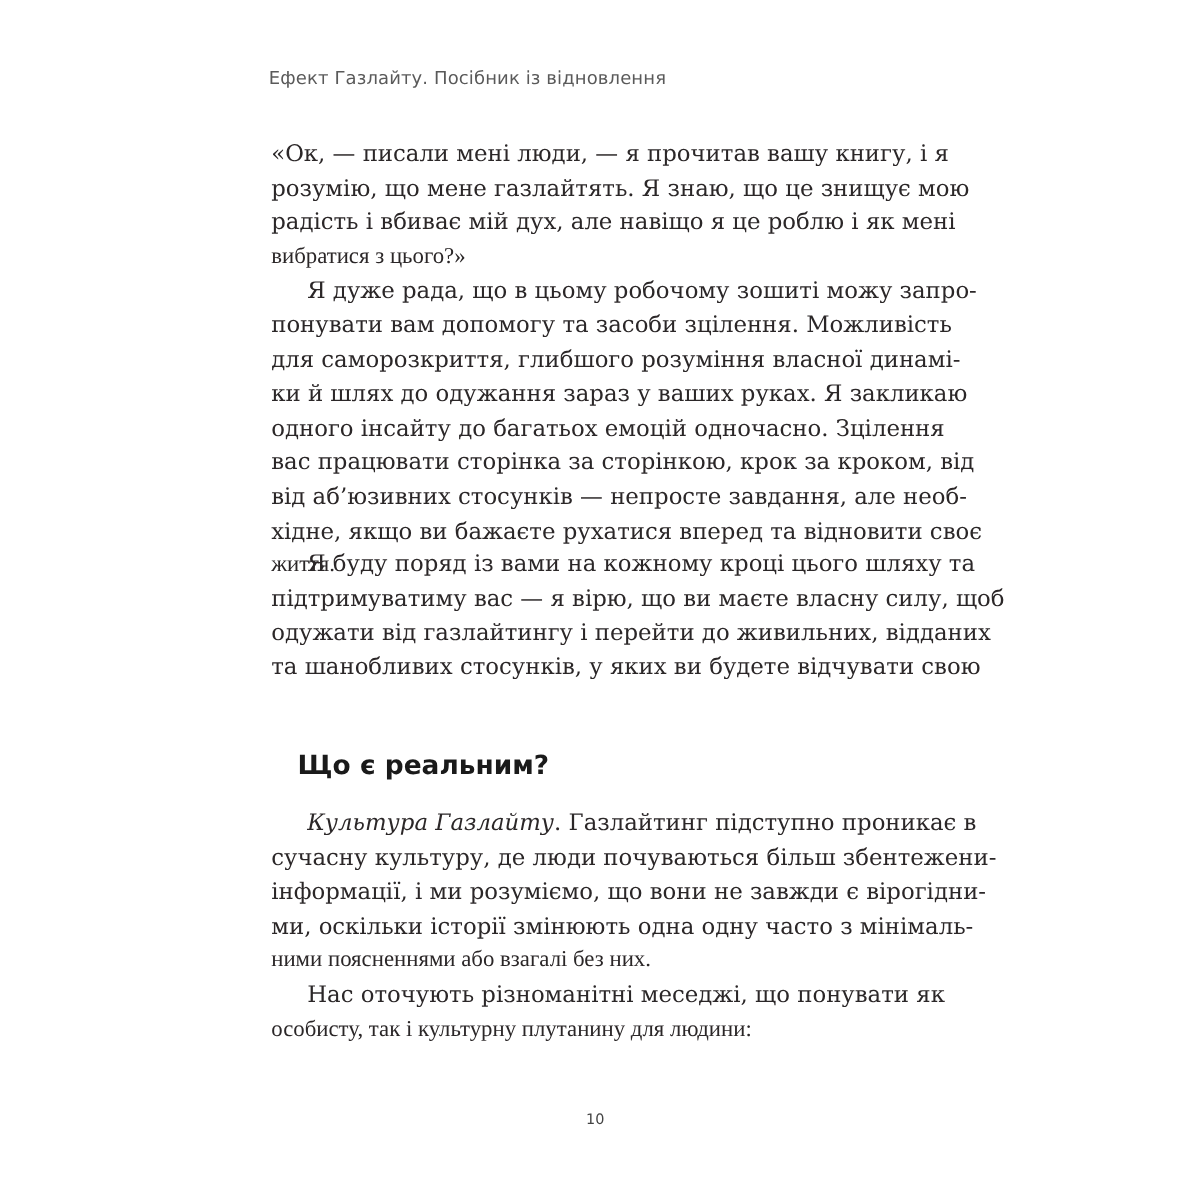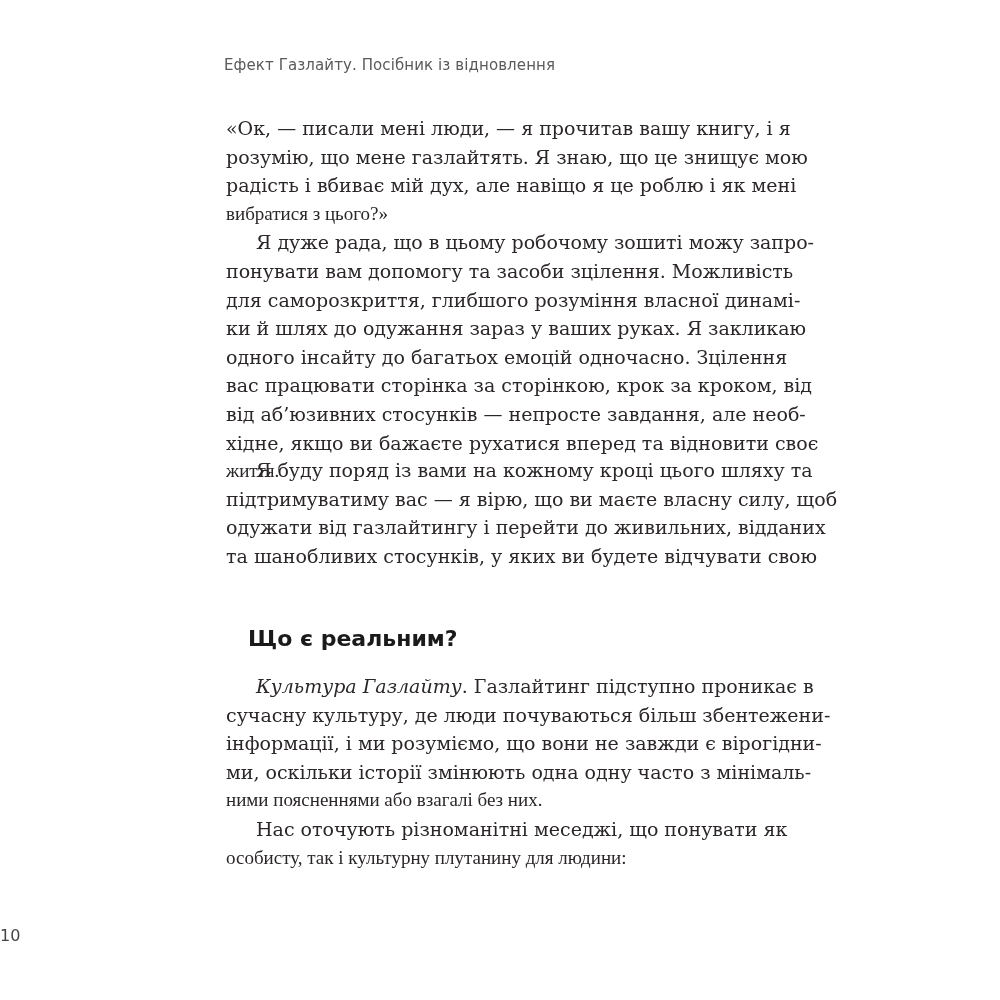--- a/index.html
+++ b/index.html
@@ -60,22 +60,23 @@
     #block-3 { top: 672px; }
     .term {
       font-weight: normal;
       font-style: italic;
     }
     .page-number {
       position: absolute;
       left: 0;
       width: 992px;
       top: 926px;
+      text-align: center;
       font-family: "DejaVu Sans", sans-serif;
-      font-size: 16px;
+      font-size: 12px;
       color: #444444;
     }
   </style>
 </head>
 <body>
 
 <div class="running-header">Ефект Газлайту. Посібник із відновлення</div>
 
 <div class="body-text" id="block-1">
   <span class="line">«Ок, — писали мені люди, — я прочитав вашу книгу, і я</span>

